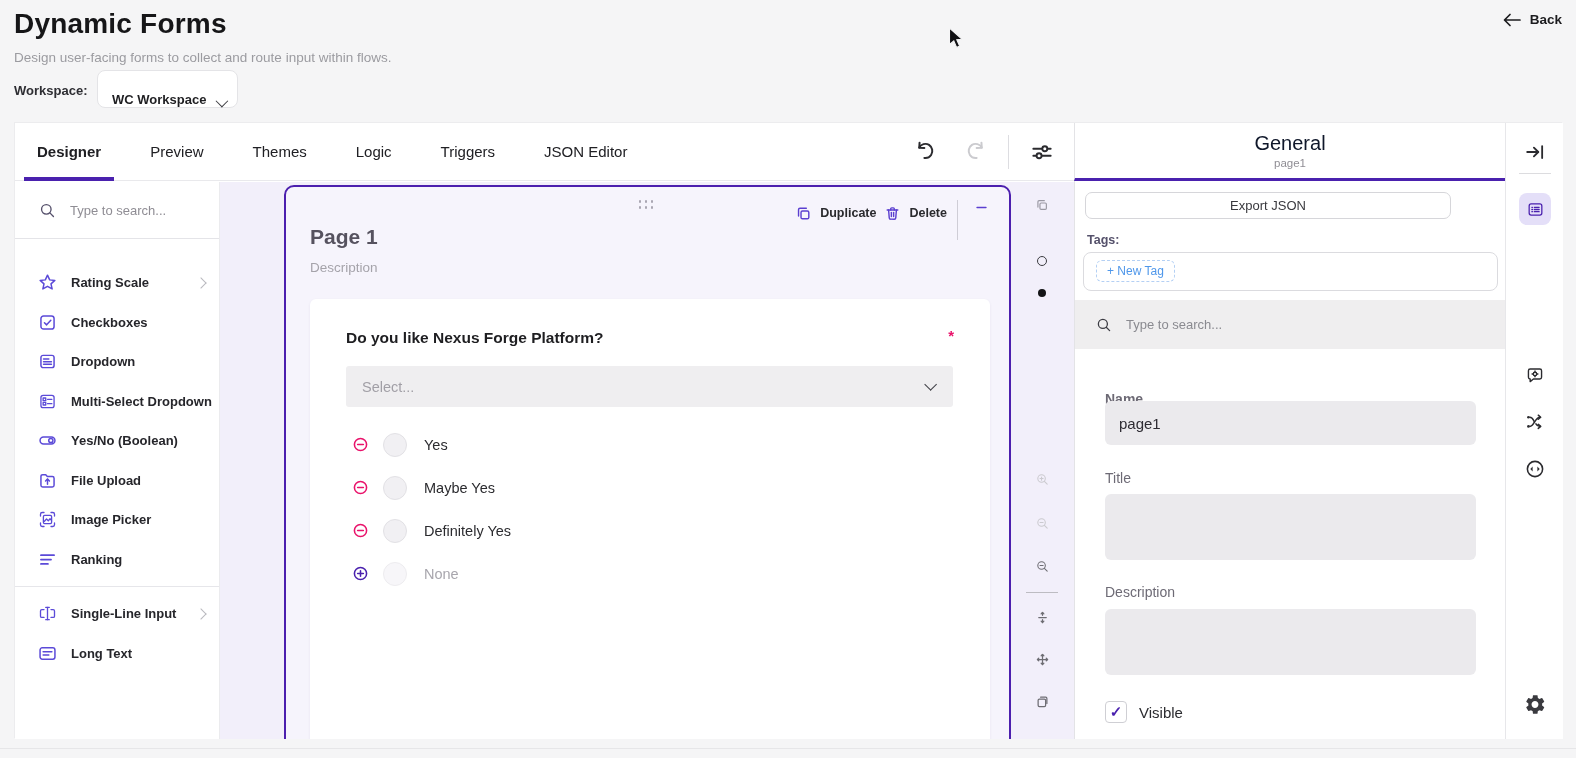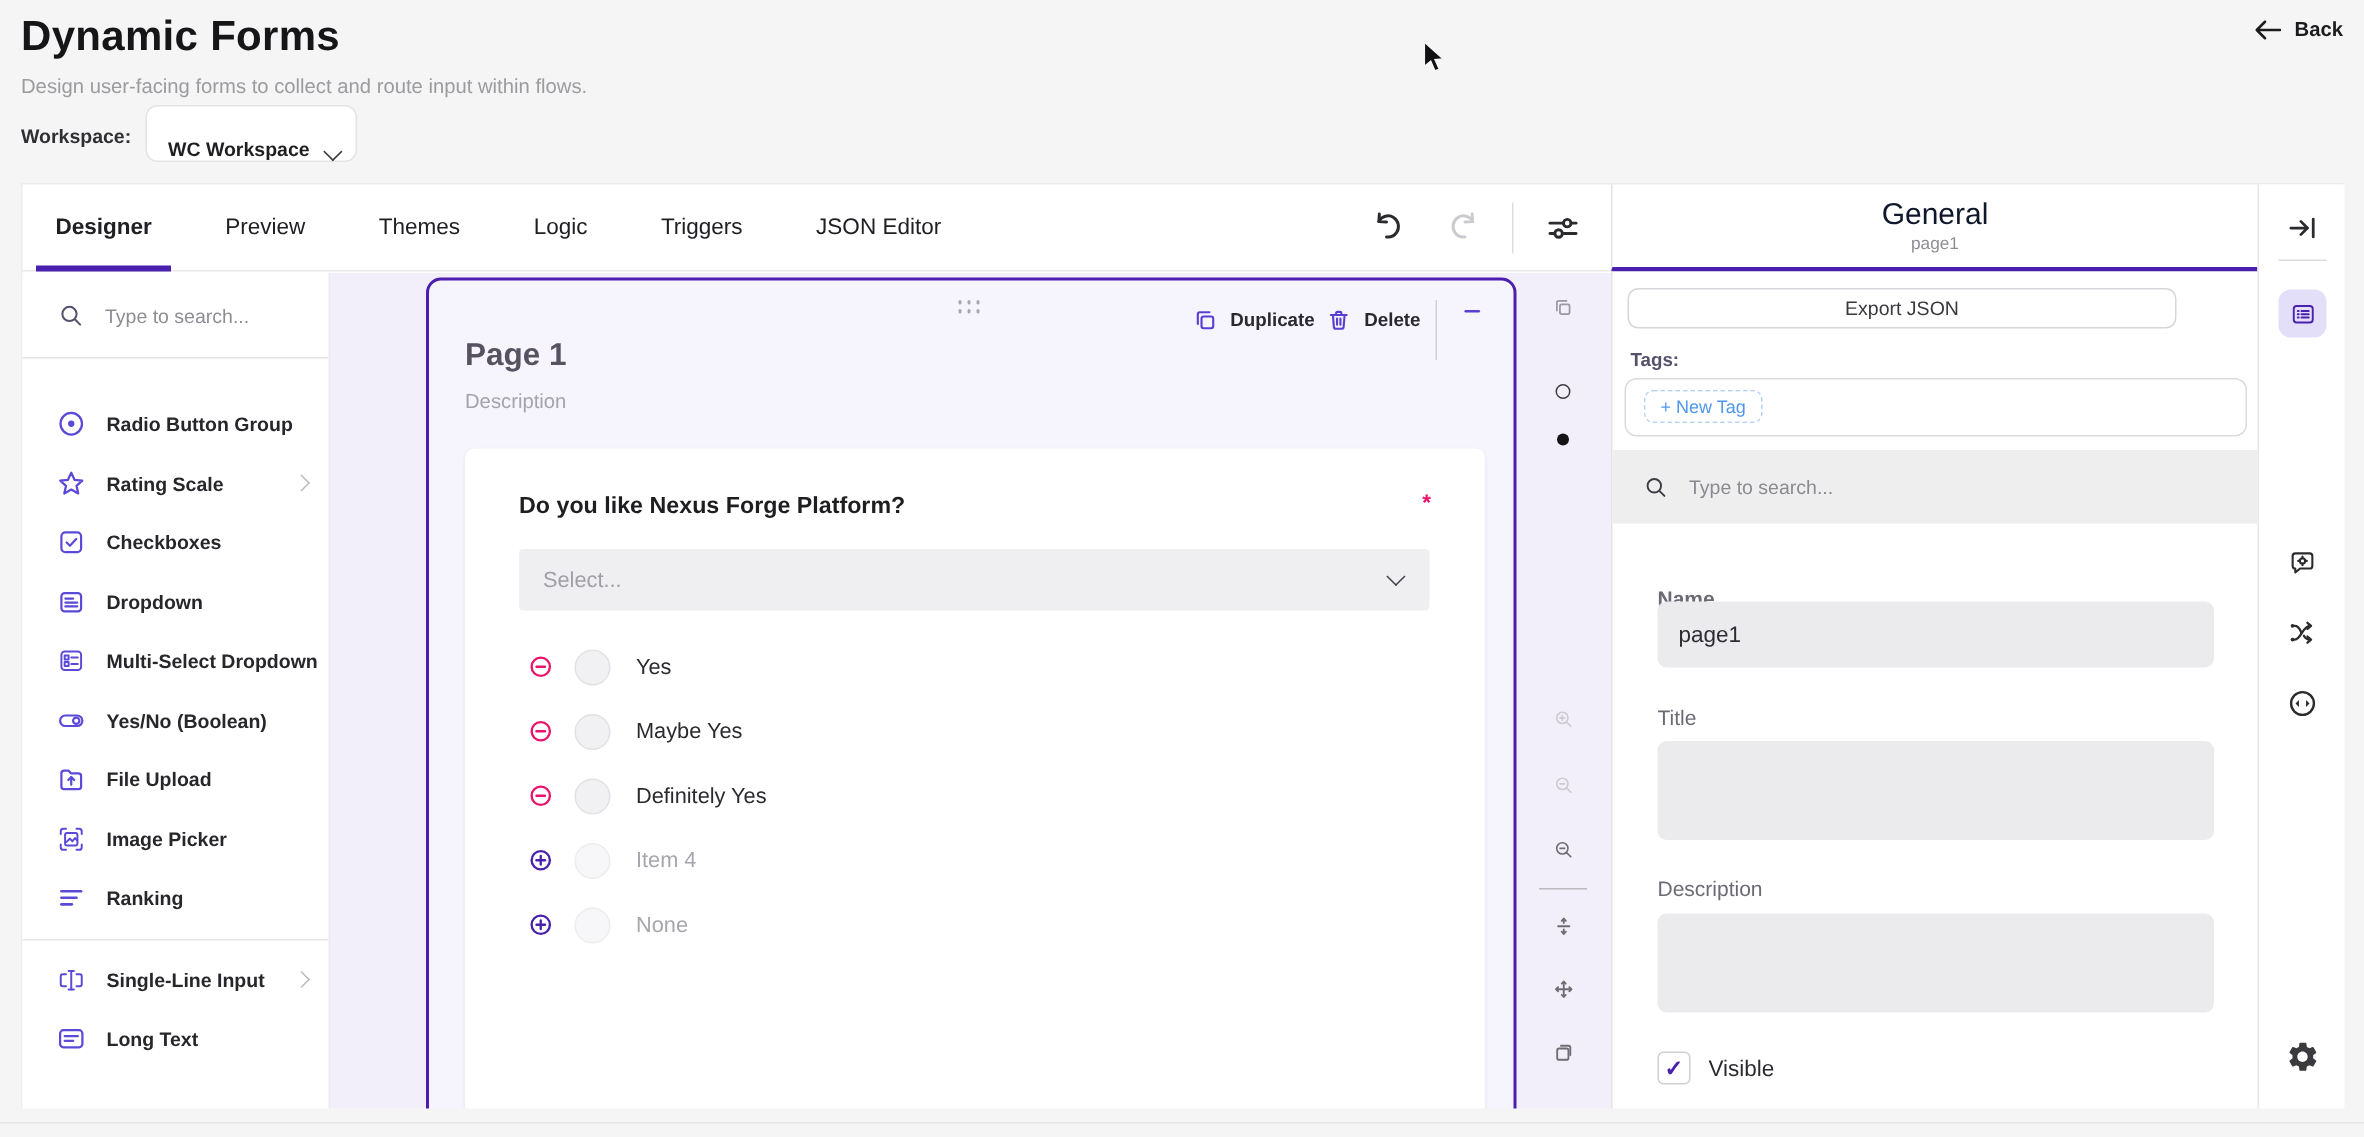--- a/index.html
+++ b/index.html
@@ -206,29 +206,20 @@
     <div class="toolbox">
       <div class="tb-search">
         <svg class="ic" width="19" height="19" viewBox="0 0 24 24">
           <circle cx="10.5" cy="10.5" r="6"></circle>
             <line x1="15" y1="15" x2="19.5" y2="19.5"></line>
         </svg>
         <input placeholder="Type to search..." style="">
       </div>
       <div class="tb-list">
 
-        <div class="tb-item">
-          <span class="tbi">
-            <svg class="ic" width="21" height="21" viewBox="0 0 24 24">
-                <circle cx="12" cy="12" r="8.2"></circle>
-                <circle cx="12" cy="12" r="2.4" fill="currentColor" stroke="none"></circle>
-              </svg>
-          </span>
-          <span class="tbl">Radio Button Group</span>
-        </div>
 
         <div class="tb-item">
           <span class="tbi">
             <svg class="ic" width="21" height="21" viewBox="0 0 24 24">
                 <path d="M12 3.6 L14.5 9 L20.4 9.6 L16 13.6 L17.3 19.4 L12 16.4 L6.7 19.4 L8 13.6 L3.6 9.6 L9.5 9 Z"></path>
               </svg>
           </span>
           <span class="tbl">Rating Scale</span>
           <span class="sub"></span>
         </div>
@@ -418,31 +409,20 @@
               <span class="c-act rm">
                 <svg class="ic" width="17" height="17" viewBox="0 0 24 24" style="stroke-width:2.2">
                     <circle cx="12" cy="12" r="8.6"></circle>
                     <line x1="8" y1="12" x2="16" y2="12"></line>
                   </svg>
               </span>
               <span class="c-radio"></span>
               <span class="c-label">Definitely Yes</span>
             </div>
 
-            <div class="choice muted">
-              <span class="c-act ad">
-                <svg class="ic" width="17" height="17" viewBox="0 0 24 24" style="stroke-width:2.2">
-                    <circle cx="12" cy="12" r="8.6"></circle>
-                    <line x1="8" y1="12" x2="16" y2="12"></line>
-                    <line x1="12" y1="8" x2="12" y2="16"></line>
-                  </svg>
-              </span>
-              <span class="c-radio"></span>
-              <span class="c-label">Item 4</span>
-            </div>
 
             <div class="choice muted">
               <span class="c-act ad">
                 <svg class="ic" width="17" height="17" viewBox="0 0 24 24" style="stroke-width:2.2">
                     <circle cx="12" cy="12" r="8.6"></circle>
                     <line x1="8" y1="12" x2="16" y2="12"></line>
                     <line x1="12" y1="8" x2="12" y2="16"></line>
                   </svg>
               </span>
               <span class="c-radio"></span>

